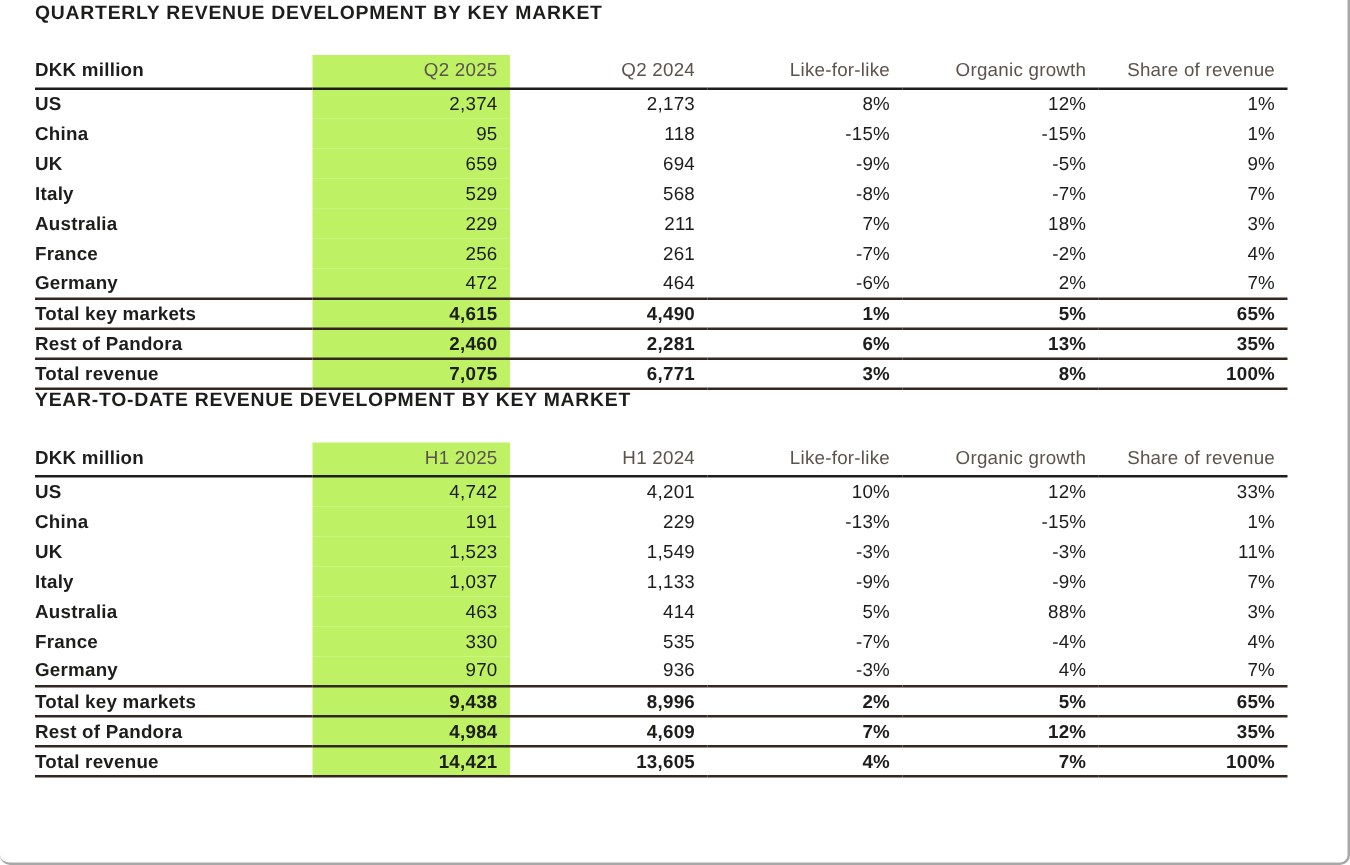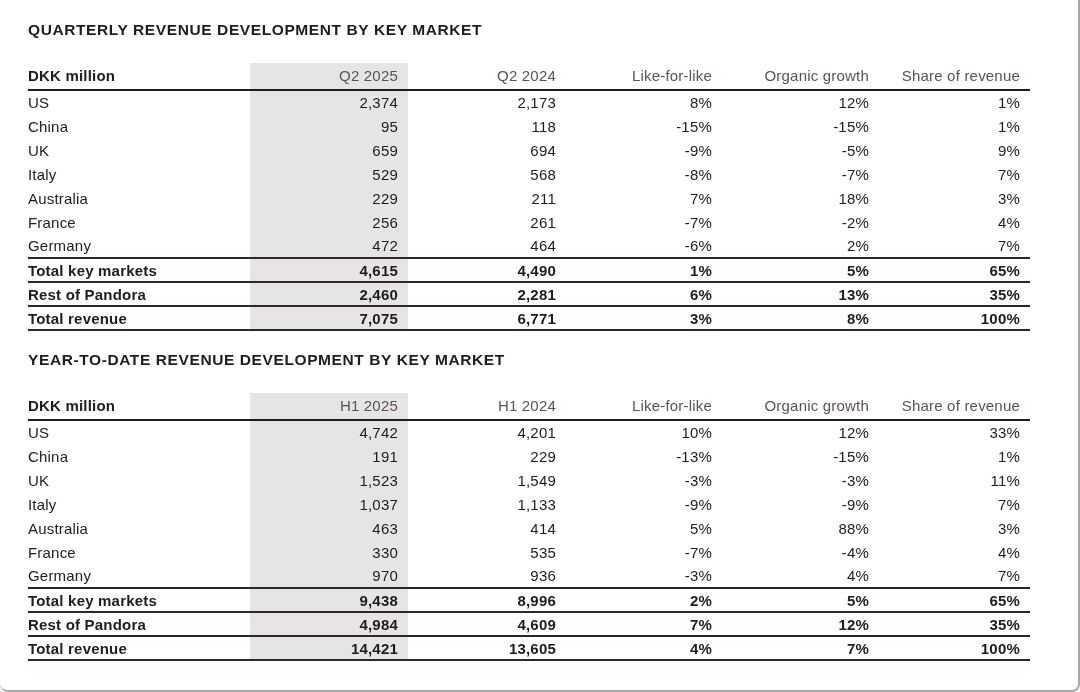--- a/index.html
+++ b/index.html
@@ -7,33 +7,33 @@
   body {
     width: 1080px;
     height: 692px;
     font-family: "Liberation Sans", sans-serif;
     overflow: hidden;
   }
   .page {
     width: 1080px;
     height: 692px;
     background: #ffffff;
-    padding-top: 21px;
+    padding-top: 2px;
     border-right: 2px solid #a8a8a8;
     border-bottom: 2px solid #a8a8a8;
     border-radius: 0 0 8px 8px;
   }
   .section-title {
     font-size: 15.5px;
     font-weight: bold;
     color: #1d1d1b;
     letter-spacing: 0.6px;
     margin-left: 28px;
   }
-  .table-section + .table-section .section-title { margin-top: 20px; }
+  .table-section + .table-section .section-title { }
   table.rev-table {
     border-collapse: collapse;
     table-layout: fixed;
     width: 1002px;
     margin: 24px 0 0 28px;
     font-size: 15px;
     color: #1d1d1b;
   }
   .rev-table th {
     font-weight: normal;
@@ -53,22 +53,23 @@
   }
   .rev-table td {
     text-align: right;
     height: 24px;
     padding: 2px 10px;
     letter-spacing: 0.2px;
   }
   .rev-table td.market {
     text-align: left;
     padding-left: 0;
-  }
-  .rev-table .pink { background: #e5e5e5; }
+    font-weight: bold;
+  }
+  .rev-table .pink { background: #bef264; }
   .rev-table tr.total { font-weight: bold; margin-top: 12px; }
   .rev-table tr.total td { border-top: 2px solid #342722; }
   .rev-table tr.total.last td { border-bottom: 2px solid #342722; }
 </style>
 </head>
 <body>
 
 <div class="page">
 
   <section class="table-section">

